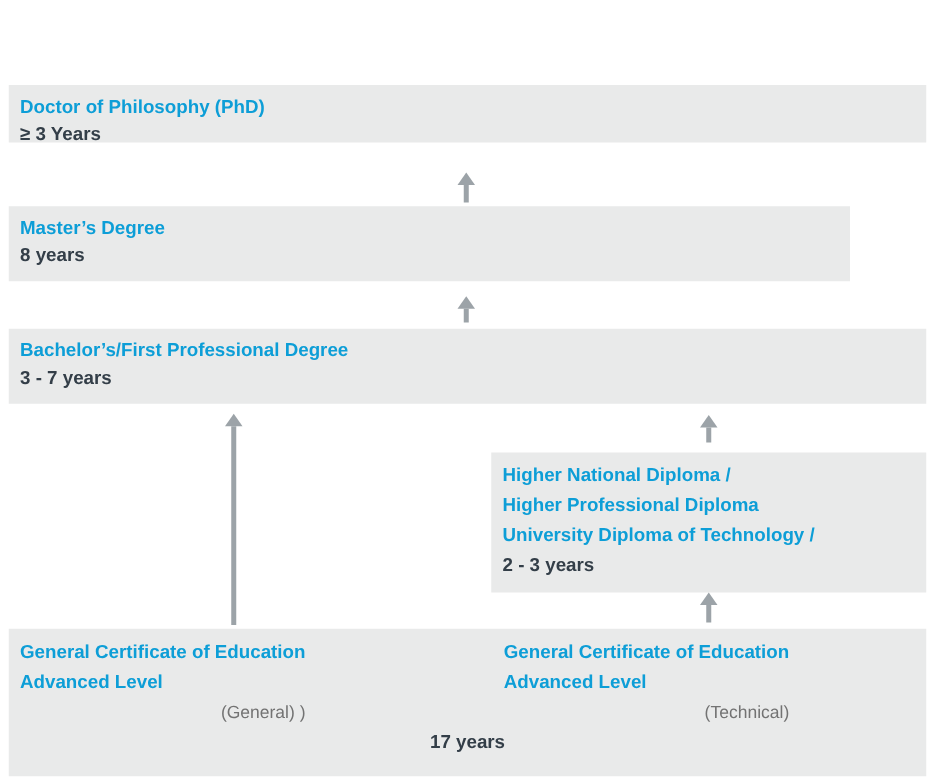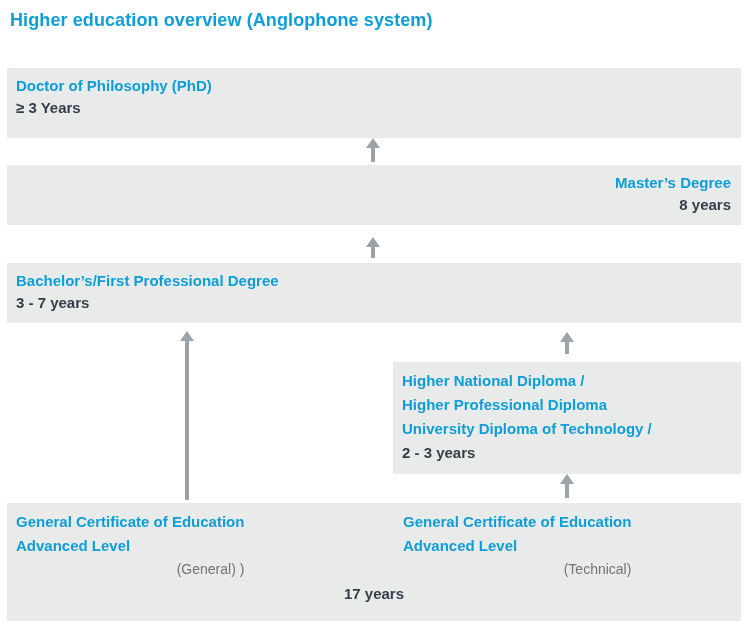--- a/index.html
+++ b/index.html
@@ -41,22 +41,22 @@
   }
   .box-duration.lh24 { line-height: 24px; }
   .box-subtitle {
     color: #737373;
     font-weight: normal;
     font-size: 14px;
     line-height: 22px;
     text-align: right;
   }
   
-  #box-phd       { left: 7px;   top: 68px;  width: 734px; height: 70px;  }
-  #box-masters   { left: 7px;   top: 165px; width: 734px; height: 60px; text-align: right;  }
+  #box-phd       { left: 7px;   top: 68px;  width: 734px; height: 46px;  }
+  #box-masters   { left: 7px;   top: 165px; width: 673px; height: 60px;  }
   #box-bachelors { left: 7px;   top: 263px; width: 734px; height: 60px;  }
   #box-hnd       { left: 393px; top: 362px; width: 348px; height: 112px; }
   #box-gce       { left: 7px;   top: 503px; width: 734px; height: 118px; }
   #box-gce .col-left  { position: absolute; left: 9px;   top: 7px; }
   #box-gce .col-right { position: absolute; left: 396px; top: 7px; }
   #box-gce .center-duration {
     position: absolute;
     left: 0; right: 0;
     top: 80px;
     text-align: center;
@@ -84,21 +84,20 @@
   #arrow-masters   { left: 366px; top: 237px; height: 21px;  }
   #arrow-long-left { left: 180px; top: 331px; height: 169px; }
   #arrow-hnd-up    { left: 560px; top: 332px; height: 22px;  }
   #arrow-gce-up    { left: 560px; top: 474px; height: 24px;  }
 </style>
 </head>
 <body>
 
 <div id="stage">
 
-  <div class="page-title">Higher education overview (Anglophone system)</div>
 
   <div class="box" id="box-phd">
     <div class="pad">
       <div class="box-title">Doctor of Philosophy (PhD)</div>
       <div class="box-duration">≥ 3 Years</div>
     </div>
   </div>
 
   <div class="arrow-up" id="arrow-phd">
     <div class="head"></div>

